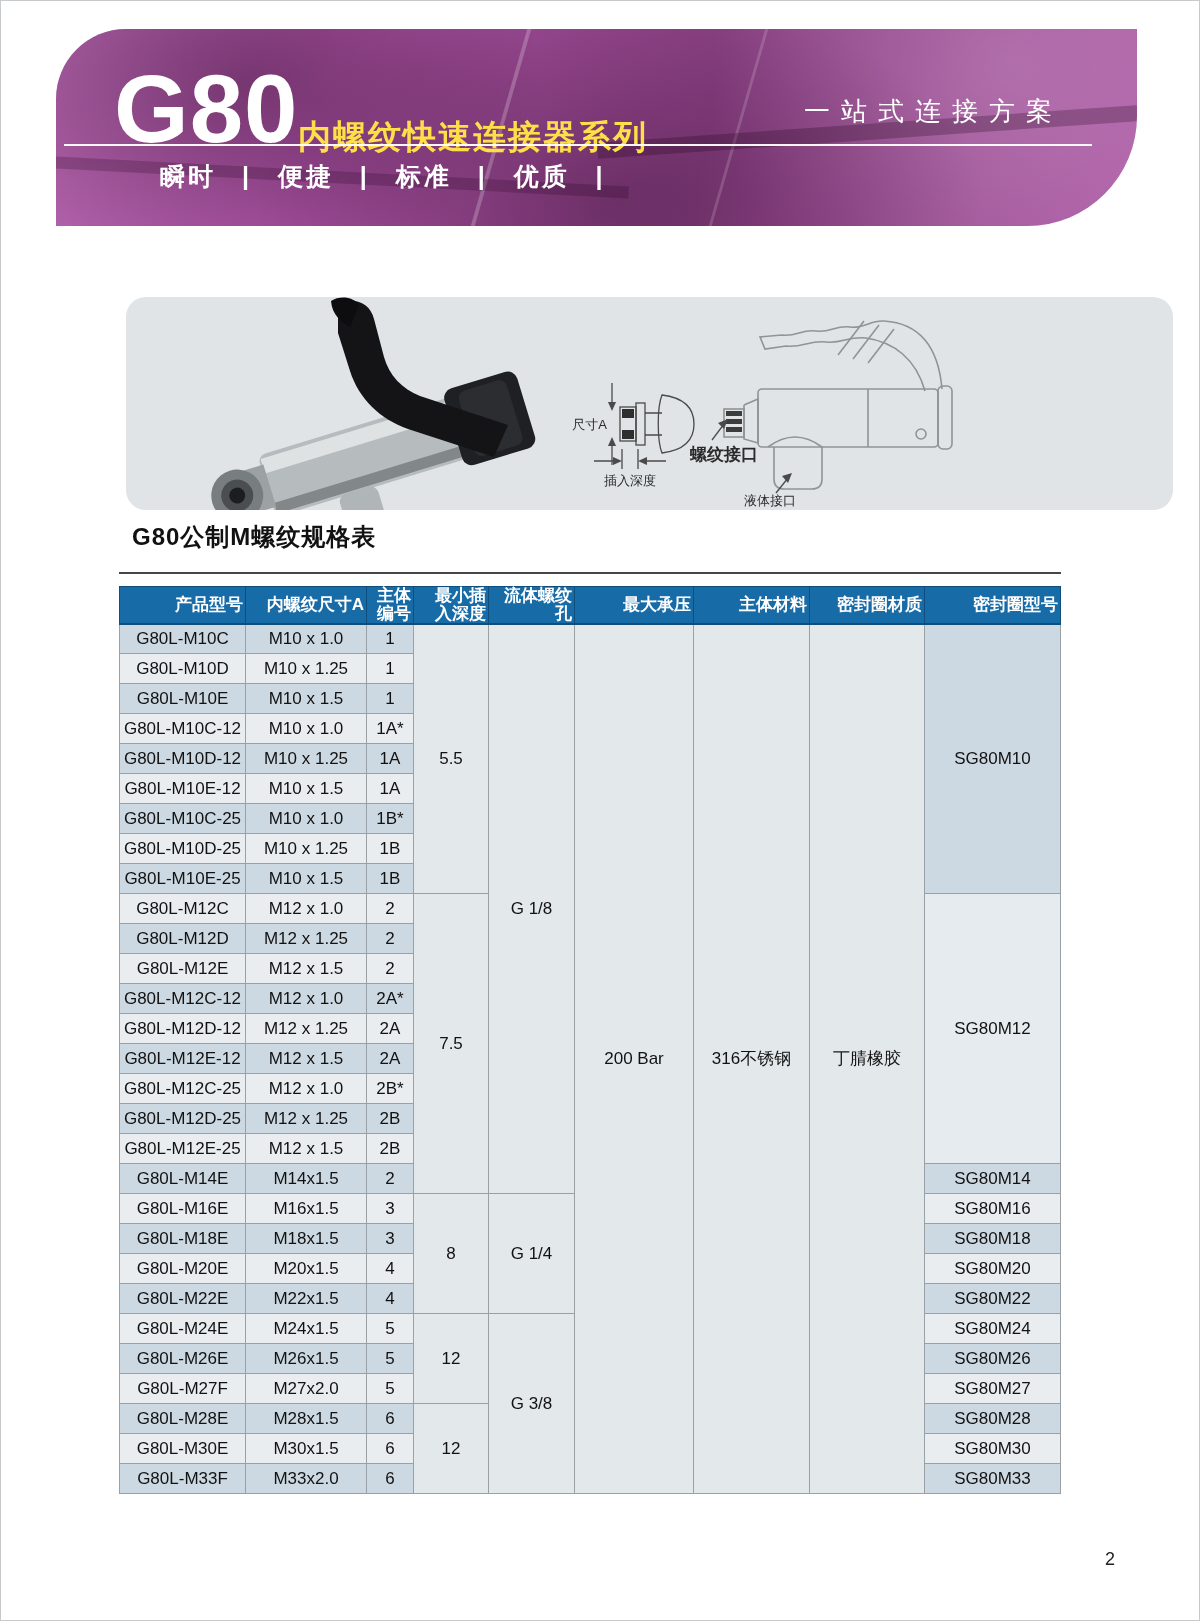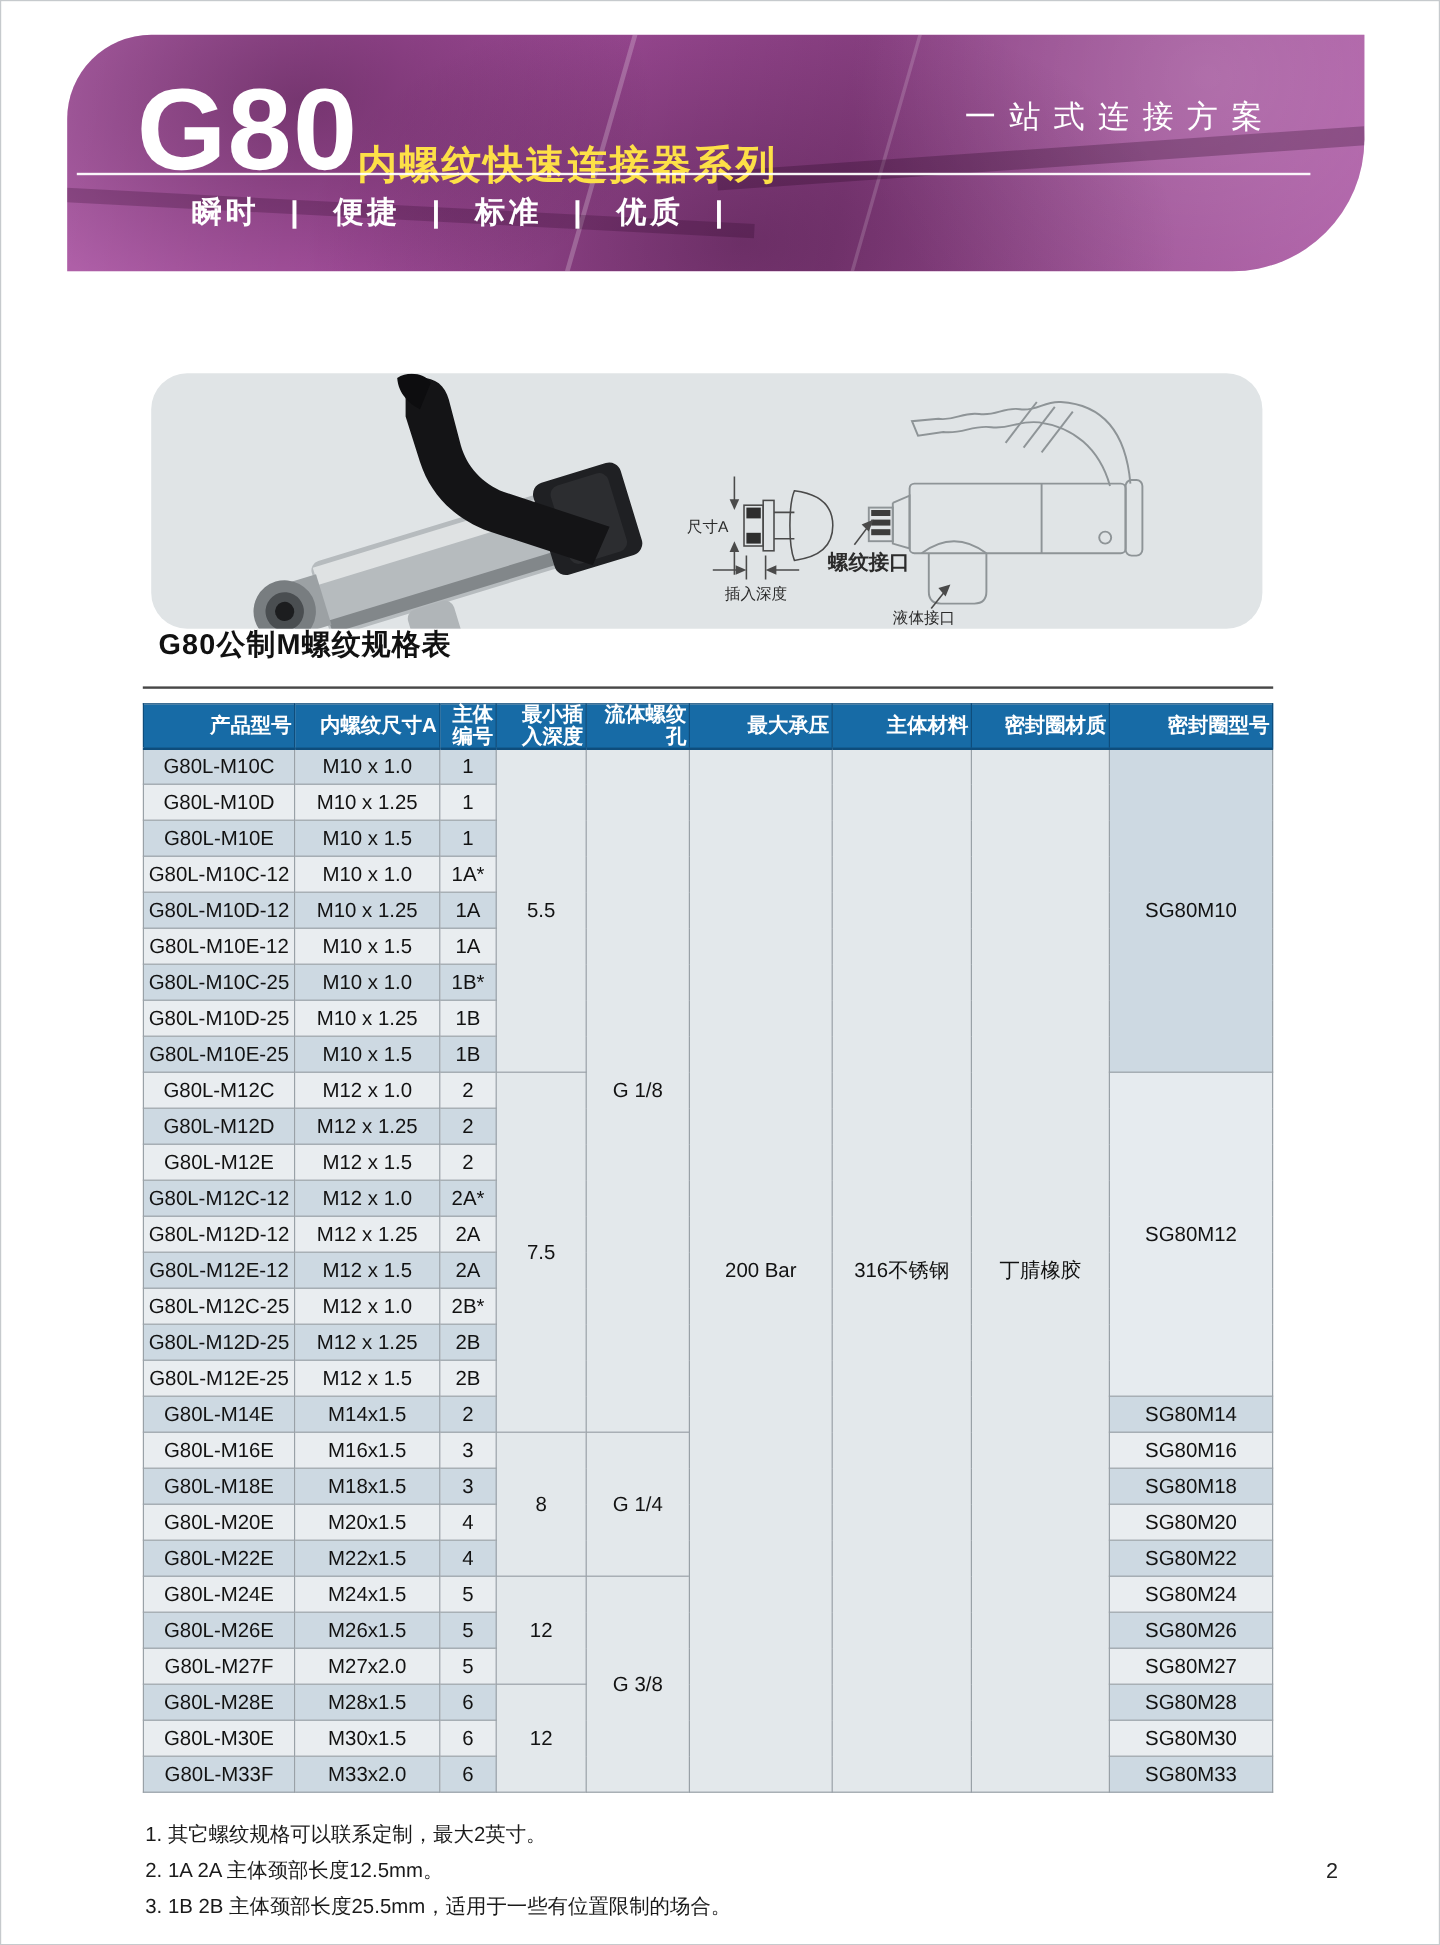--- a/index.html
+++ b/index.html
@@ -23,28 +23,28 @@
       radial-gradient(ellipse 430px 380px at 88% 18%, rgba(255,255,255,.16), rgba(255,255,255,0) 70%),
       linear-gradient(100deg, rgba(255,255,255,.10) 0%, rgba(255,255,255,0) 25%, rgba(20,0,18,.20) 60%, rgba(255,255,255,.08) 100%);
   }
   .banner .ov-beam1 { position:absolute; left:41%; top:0; width:4px; height:100%; background:rgba(255,255,255,.22); transform:skewX(-16deg); }
   .banner .ov-beam2 { position:absolute; left:63%; top:0; width:3px; height:100%; background:rgba(255,255,255,.16); transform:skewX(-16deg); }
   .banner .ov-band  { position:absolute; left:50%; top:48%; width:50%; height:16px; background:rgba(30,2,28,.26); transform:rotate(-4deg); }
   .banner .ov-band2 { position:absolute; left:-2%; top:72%; width:55%; height:12px; background:rgba(30,2,28,.22); transform:rotate(3deg); }
 
   .brand   { position:absolute; left:58px; top:32px; font-size:96px; line-height:1; font-weight:700; color:#fff; letter-spacing:1px; }
   .series  { position:absolute; left:242px; top:86px; font-size:33px; font-weight:700; color:#fde047; letter-spacing:2px; }
-  .slogan  { position:absolute; right:74px; top:51px; font-size:26px; font-weight:500; color:#fff; letter-spacing:11px; white-space:nowrap; }
+  .slogan  { position:absolute; right:74px; top:65px; font-size:26px; font-weight:500; color:#fff; letter-spacing:11px; white-space:nowrap; }
   .banner-line { position:absolute; left:8px; top:115px; width:1028px; height:2px; background:rgba(255,255,255,.95); }
   .tagline { position:absolute; left:62px; top:131px; font-size:25px; font-weight:700; color:#fff; letter-spacing:3px; word-spacing:16px; white-space:nowrap;padding-left:42px; }
 
   
   .hero {
-    position:absolute; left:125px; top:310px; width:926px; height:213px;
-    background:#e0e4e6; border-radius:30px; overflow:hidden;
+    position:absolute; left:125px; top:296px; width:1047px; height:213px;
+    background:#e0e4e6; border-radius:20px; overflow:hidden;
   }
   .hero svg { display:block; }
   .hero text { font-family:"Liberation Sans","DejaVu Sans",sans-serif; fill:#2b2b2b; }
 
   
   .section-title { position:absolute; left:131px; top:520px; font-size:24px; font-weight:700; color:#111; letter-spacing:1px; }
   .title-rule { position:absolute; left:118px; top:571px; width:942px; height:2px; background:#474747; }
 
   
   table.spec { position:absolute; left:118px; top:585px; border-collapse:collapse; table-layout:fixed; border:1px solid #67727a; }
@@ -361,20 +361,15 @@
         </tr>
         <tr>
           <td class="c-left row-dark">G80L-M33F</td>
           <td class="c-left2 row-dark">M33x2.0</td>
           <td class="row-dark">6</td>
           <td rowspan="1" class="row-dark">SG80M33</td>
         </tr>
       </tbody>
     </table>
 
-  <div class="footnotes">
-    <div>1. 其它螺纹规格可以联系定制，最大2英寸。</div>
-    <div>2. 1A 2A 主体颈部长度12.5mm。</div>
-    <div>3. 1B 2B  主体颈部长度25.5mm，适用于一些有位置限制的场合。</div>
-  </div>
 
   <div class="page-number">2</div>
 </div>
 
 </body></html>

